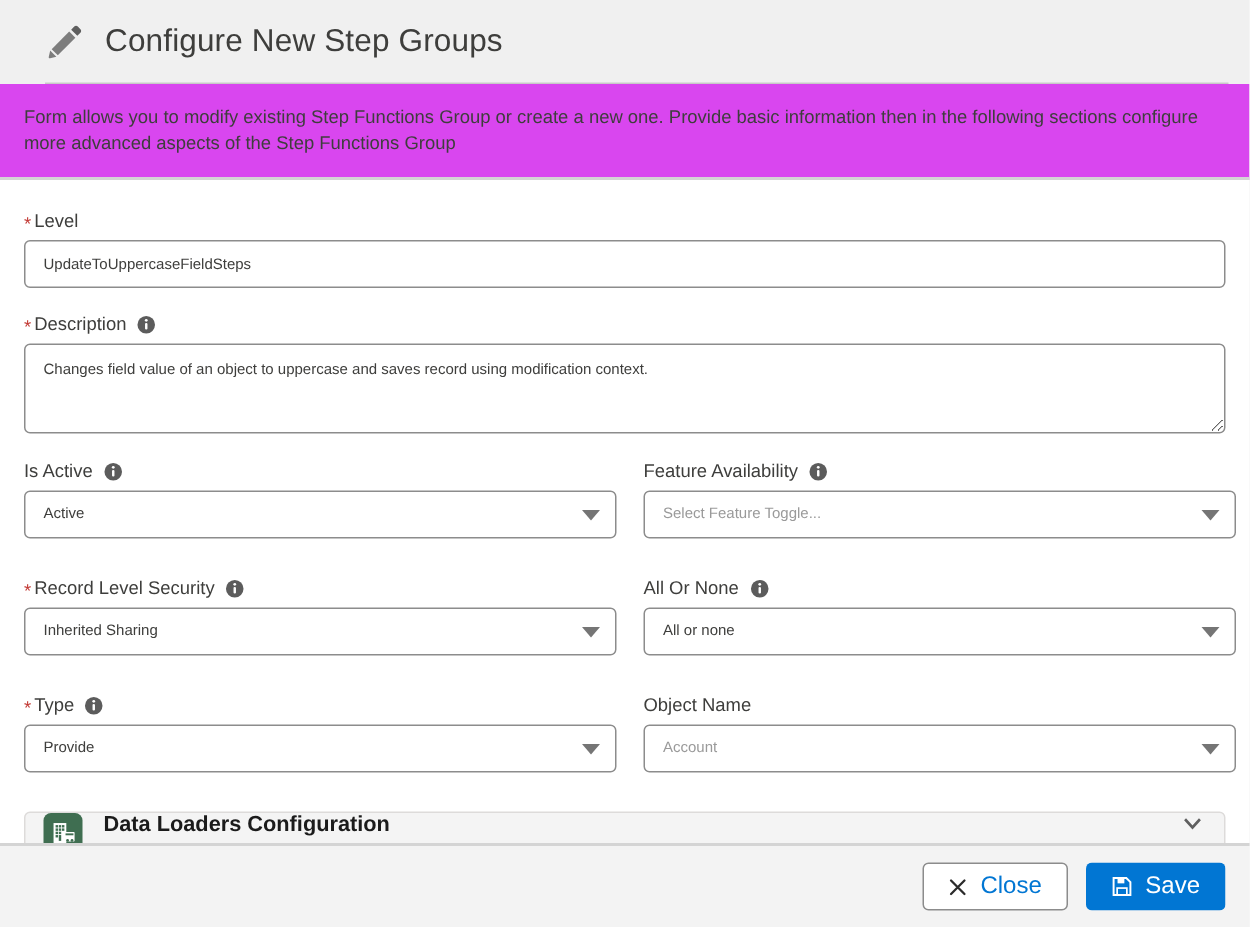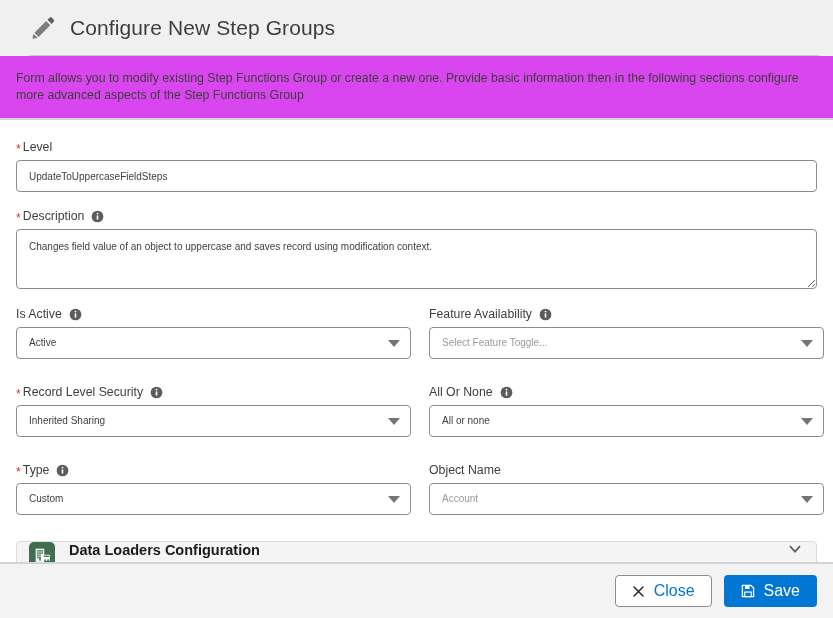--- a/index.html
+++ b/index.html
@@ -352,21 +352,21 @@
       <div class="field-label">
         <span class="req-star">*</span>
         <span>Type</span>
         <svg class="info-icon" viewBox="0 0 16 16">
           <circle cx="8" cy="8" r="7.2" fill="#5c5c5c"></circle>
           <circle cx="8" cy="4.4" r="1.15" fill="#ffffff"></circle>
           <rect x="7" y="6.5" width="2" height="5.4" rx="0.9" fill="#ffffff"></rect>
         </svg>
       </div>
       <div class="select-wrap">
-        <div class="select-box">Custom</div>
+        <div class="select-box">Provide</div>
         <span class="caret"></span>
       </div>
     </div>
 
     <div class="col">
       <div class="field-label">
         <span>Object Name</span>
       </div>
       <div class="select-wrap">
         <div class="select-box placeholder">Account</div>

